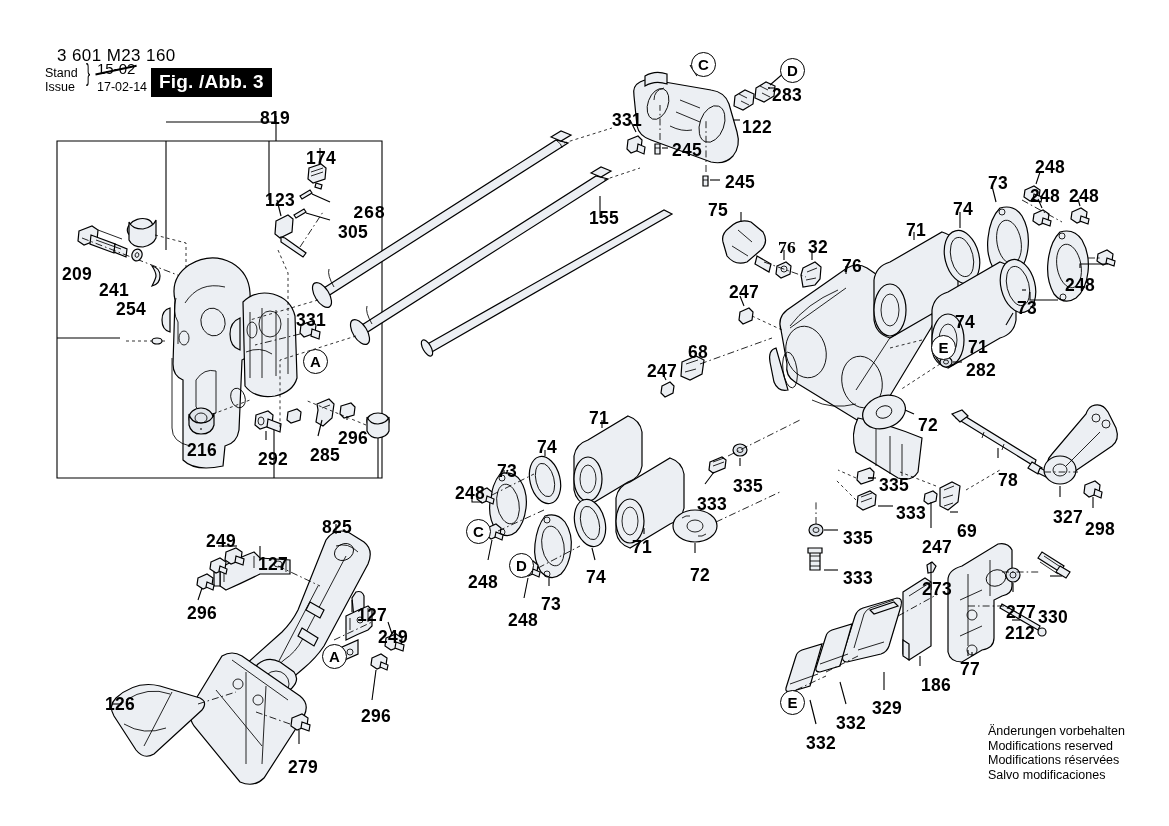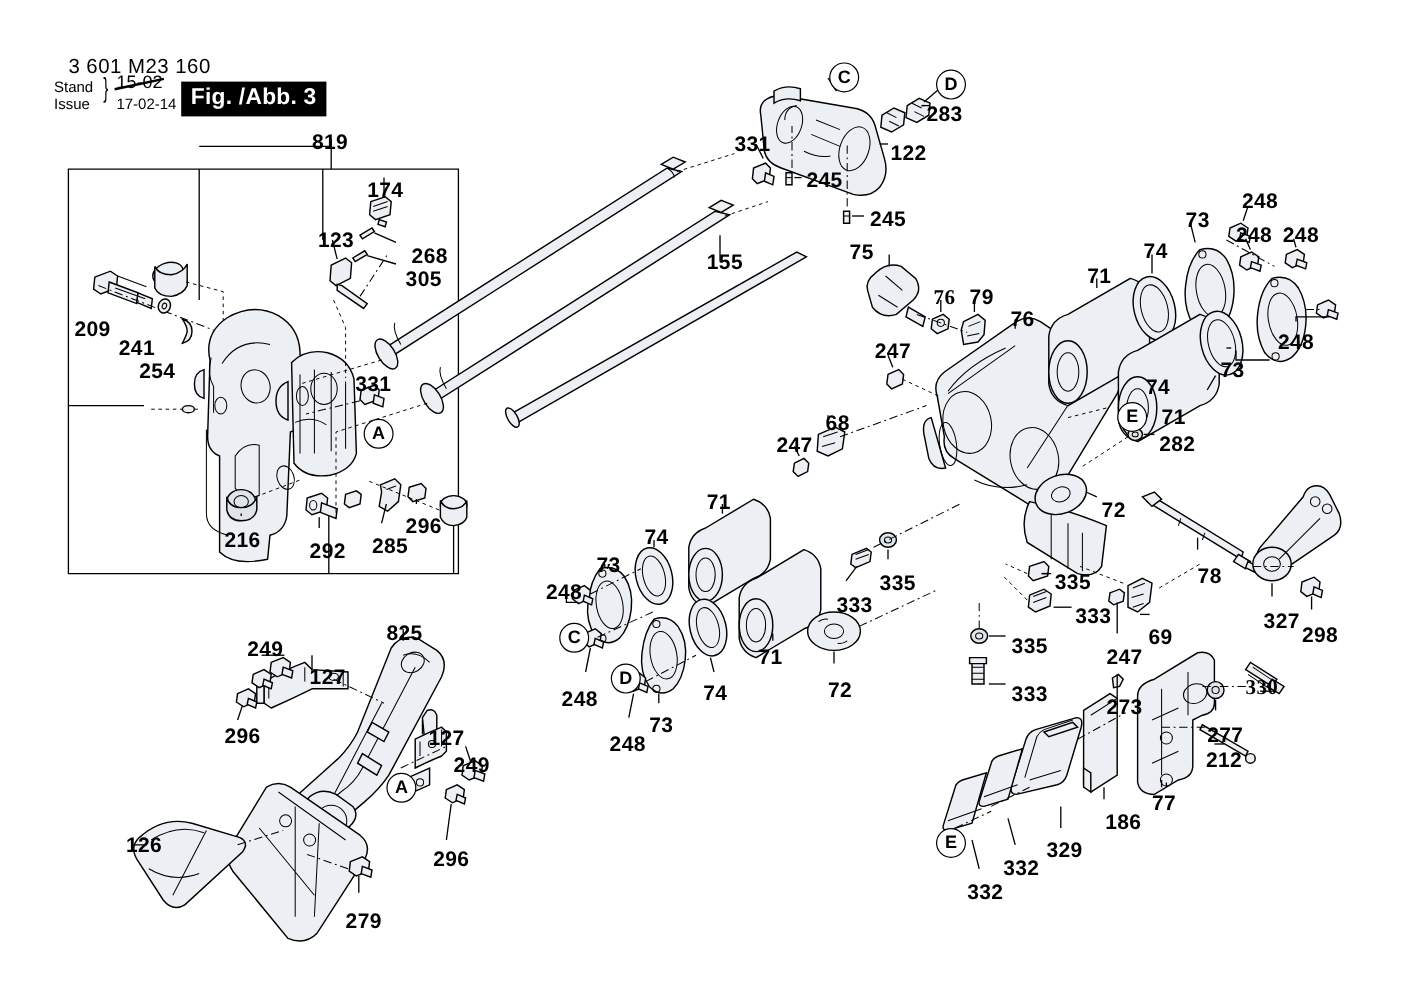--- a/index.html
+++ b/index.html
@@ -48,20 +48,26 @@
   <div class="hdr-code">3 601 M23 160</div>
   <div class="hdr-rows">
     <div><span class="lbl">Stand</span></div>
     <div><span class="lbl">Issue</span></div>
   </div>
   <div class="brace">}</div>
   <div class="d-old"><span class="strike">15-02</span></div>
   <div class="d-new">17-02-14</div>
   <div class="figbox">Fig. /Abb. 3</div>
 
+  <div class="footer">
+    <div>Änderungen vorbehalten</div>
+    <div>Modifications reserved</div>
+    <div>Modifications réservées</div>
+    <div>Salvo modificaciones</div>
+  </div>
 
   <svg class="draw" viewBox="0 0 1169 826">
 
     <g>
       <path class="st2" d="M57,141 L382,141 L382,478 L57,478 Z"></path>
       <path class="st2" d="M57,338 L120,338"></path>
       <path class="st2" d="M166,141 L166,250"></path>
       <path class="st2" d="M269,141 L269,200"></path>
       <path class="st2" d="M274,478 L274,430"></path>
       <path class="st2" d="M276,122 L276,141"></path>
@@ -653,39 +659,39 @@
       <path class="fillg" d="M381,662 l7,3 -1,5 -7,-3 z"></path>
     </g>
     <path class="st2" d="M376,670 L372,700"></path>
 
   </svg>
 
   <div id="callout-layer">
       <div class="pn" style="left: 260px; top: 108px;">819</div>
       <div class="pn" style="left: 306px; top: 148px;">174</div>
       <div class="pn" style="left: 265px; top: 190px;">123</div>
-      <div class="pn" style="left: 343px; top: 203px;">268</div>
+      <div class="pn" style="left: 353px; top: 203px; font-family: Liberation Mono, monospace;">268</div>
       <div class="pn" style="left: 338px; top: 222px;">305</div>
       <div class="pn" style="left: 62px; top: 264px;">209</div>
       <div class="pn" style="left: 99px; top: 280px;">241</div>
       <div class="pn" style="left: 116px; top: 299px;">254</div>
       <div class="pn" style="left: 296px; top: 310px;">331</div>
       <div class="pn" style="left: 187px; top: 440px;">216</div>
       <div class="pn" style="left: 258px; top: 449px;">292</div>
       <div class="pn" style="left: 310px; top: 445px;">285</div>
       <div class="pn" style="left: 338px; top: 428px;">296</div>
       <div class="pn" style="left: 612px; top: 110px;">331</div>
       <div class="pn" style="left: 672px; top: 140px;">245</div>
       <div class="pn" style="left: 725px; top: 172px;">245</div>
       <div class="pn" style="left: 742px; top: 117px;">122</div>
       <div class="pn" style="left: 772px; top: 85px;">283</div>
       <div class="pn" style="left: 589px; top: 208px;">155</div>
       <div class="pn" style="left: 708px; top: 200px;">75</div>
       <div class="pn" style="left: 778px; top: 237px; font-family: Liberation Serif, serif;">76</div>
-      <div class="pn" style="left: 808px; top: 237px;">79</div>
+      <div class="pn" style="left: 808px; top: 237px;">32</div>
       <div class="pn" style="left: 842px; top: 256px;">76</div>
       <div class="pn" style="left: 729px; top: 282px;">247</div>
       <div class="pn" style="left: 906px; top: 220px;">71</div>
       <div class="pn" style="left: 953px; top: 199px;">74</div>
       <div class="pn" style="left: 988px; top: 173px;">73</div>
       <div class="pn" style="left: 1035px; top: 157px;">248</div>
       <div class="pn" style="left: 1030px; top: 186px;">248</div>
       <div class="pn" style="left: 1069px; top: 186px;">248</div>
       <div class="pn" style="left: 1065px; top: 275px;">248</div>
       <div class="pn" style="left: 1017px; top: 298px;">73</div>
@@ -716,21 +722,21 @@
       <div class="pn" style="left: 843px; top: 568px;">333</div>
       <div class="pn" style="left: 957px; top: 521px;">69</div>
       <div class="pn" style="left: 922px; top: 537px;">247</div>
       <div class="pn" style="left: 922px; top: 579px;">273</div>
       <div class="pn" style="left: 921px; top: 675px;">186</div>
       <div class="pn" style="left: 872px; top: 698px;">329</div>
       <div class="pn" style="left: 836px; top: 713px;">332</div>
       <div class="pn" style="left: 806px; top: 733px;">332</div>
       <div class="pn" style="left: 960px; top: 659px;">77</div>
       <div class="pn" style="left: 1006px; top: 602px;">277</div>
-      <div class="pn" style="left: 1038px; top: 562px; font-family: Liberation Serif, serif;">330</div>
+      <div class="pn" style="left: 1038px; top: 607px;">330</div>
       <div class="pn" style="left: 1005px; top: 623px; text-align: center;">212</div>
       <div class="pn" style="left: 206px; top: 531px;">249</div>
       <div class="pn" style="left: 258px; top: 554px;">127</div>
       <div class="pn" style="left: 322px; top: 517px;">825</div>
       <div class="pn" style="left: 187px; top: 603px;">296</div>
       <div class="pn" style="left: 357px; top: 605px;">127</div>
       <div class="pn" style="left: 378px; top: 627px;">249</div>
       <div class="pn" style="left: 361px; top: 706px;">296</div>
       <div class="pn" style="left: 105px; top: 694px;">126</div>
       <div class="pn" style="left: 288px; top: 757px;">279</div>

